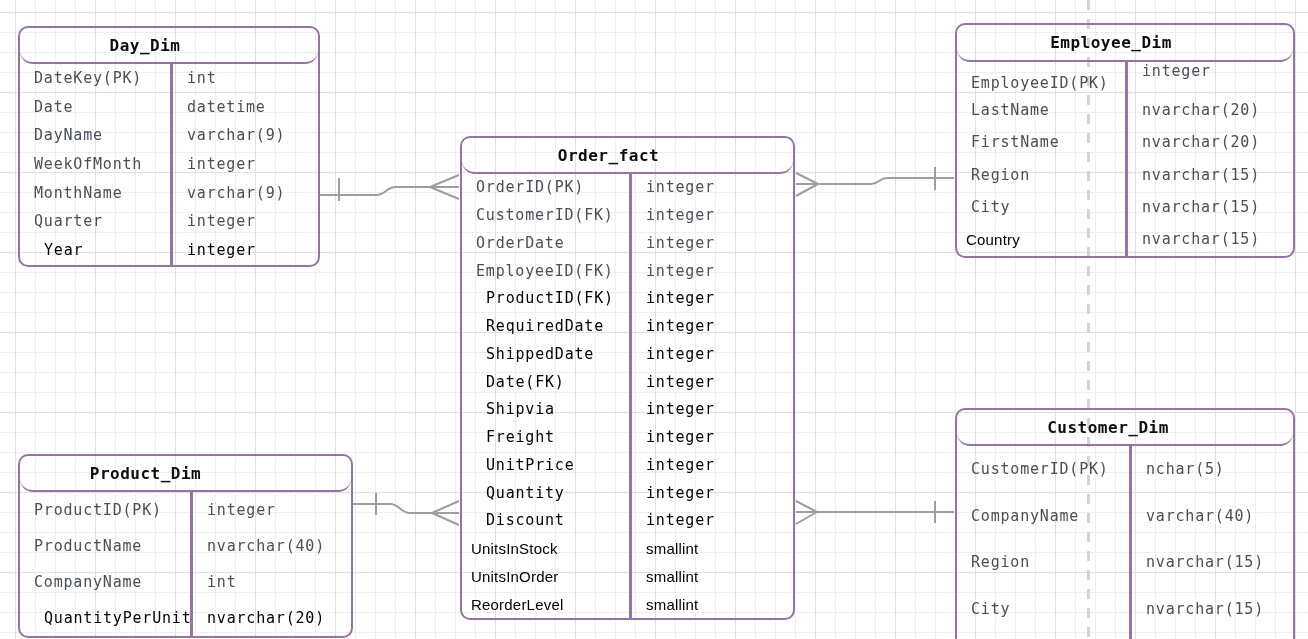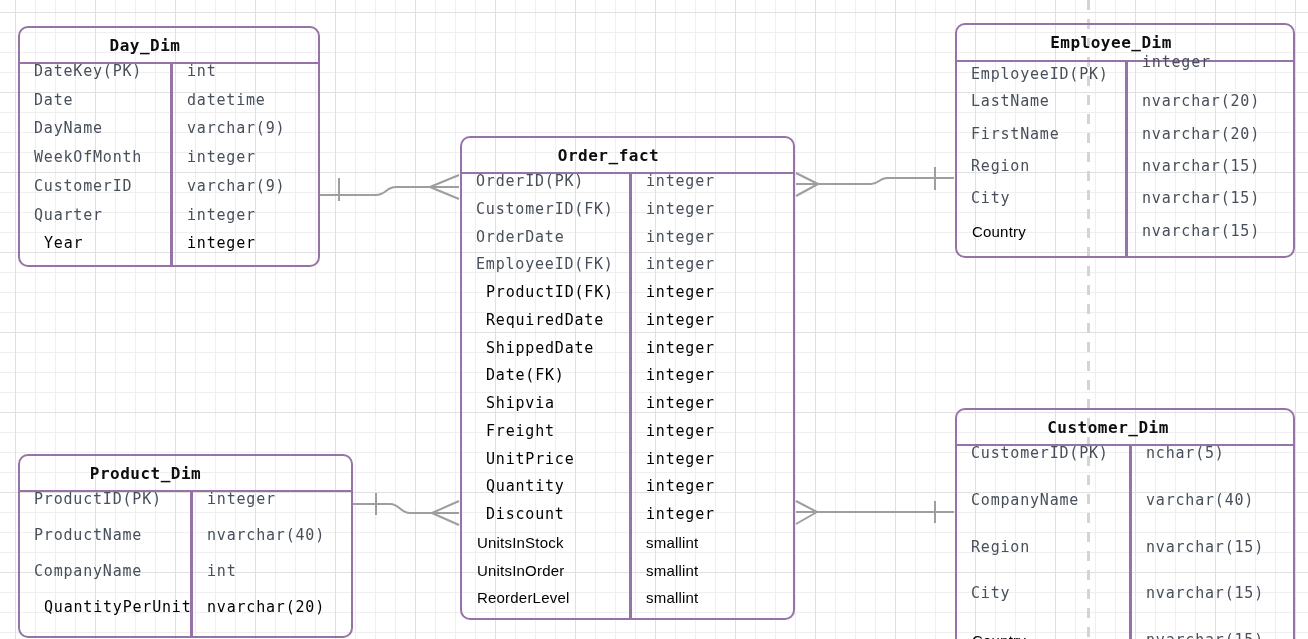--- a/index.html
+++ b/index.html
@@ -33,41 +33,41 @@
     display:flex;flex-direction:column;background:transparent;
   }
   .t-day     {left:18px; top:26px; width:302px;height:241px;--colx:150px;--titleh:36px}
   .t-order   {left:460px;top:136px;width:335px;height:484px;--colx:167px;--titleh:36px}
   .t-employee{left:955px;top:23px; width:340px;height:235px;--colx:168px;--titleh:37px}
   .t-product {left:18px; top:454px;width:335px;height:184px;--colx:170px;--titleh:36px}
   .t-customer{left:955px;top:408px;width:340px;height:274px;--colx:172px;--titleh:36px}
   .etable-title{
     height:var(--titleh);flex:none;border-bottom:2.5px solid var(--purple);
     display:flex;align-items:center;justify-content:center;
-    font-weight:700;font-size:16px;letter-spacing:.5px;color:#0d0d0d;
+    font-weight:700;font-size:16px;letter-spacing:.5px;color:#0d0d0d;border-radius:13px;
   }
   .t-day .etable-title{padding-right:48px}
   .t-order .etable-title{padding-right:38px}
   .t-employee .etable-title{padding-right:28px}
   .t-product .etable-title{padding-right:80px}
   .t-customer .etable-title{padding-right:34px}
   .etable-body{flex:1;position:relative;display:flex;flex-direction:column}
   .etable-body::before{
     content:"";position:absolute;top:0;bottom:0;left:var(--colx);
     width:2.5px;background:var(--purple);
   }
-  .row{flex:1;display:flex;font-size:15px;line-height:1}
+  .row{flex:1;display:flex;align-items:center;font-size:15px;line-height:1}
   .cell{white-space:nowrap}
   .cell.name{width:var(--colx);flex:none;padding-left:14px}
   .cell.type{flex:1;padding-left:17px}
   .mono-gray {font-family:"DejaVu Sans Mono",monospace;color:var(--tgray);letter-spacing:.8px}
   .mono-black{font-family:"DejaVu Sans Mono",monospace;color:#000;letter-spacing:.8px}
   .sans-black{font-family:"Liberation Sans",sans-serif;color:#000;letter-spacing:.2px}
   .cell.name.mono-black{padding-left:24px}
-  .cell.name.sans-black{padding-left:15px}
+  .cell.name.sans-black{padding-left:9px}
   .cellup{transform:translateY(-7px)}
   .celldown{transform:translateY(5px)}
 </style>
 </head>
 <body>
 
 <div class="canvas">
 
   <div class="page-break"></div>
 
@@ -91,21 +91,21 @@
         </div>
         <div class="row">
           <div class="cell name mono-gray">DayName</div>
           <div class="cell type mono-gray">varchar(9)</div>
         </div>
         <div class="row">
           <div class="cell name mono-gray">WeekOfMonth</div>
           <div class="cell type mono-gray">integer</div>
         </div>
         <div class="row">
-          <div class="cell name mono-gray">CustomerID</div>
+          <div class="cell name mono-gray">MonthName</div>
           <div class="cell type mono-gray">varchar(9)</div>
         </div>
         <div class="row">
           <div class="cell name mono-gray">Quarter</div>
           <div class="cell type mono-gray">integer</div>
         </div>
         <div class="row">
           <div class="cell name mono-black">Year</div>
           <div class="cell type mono-black">integer</div>
         </div>

